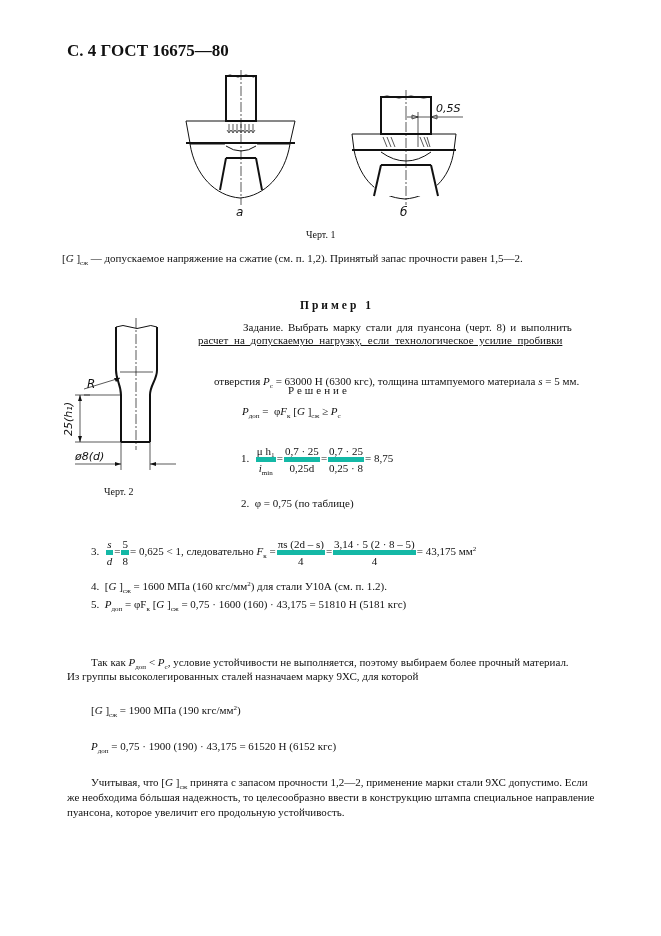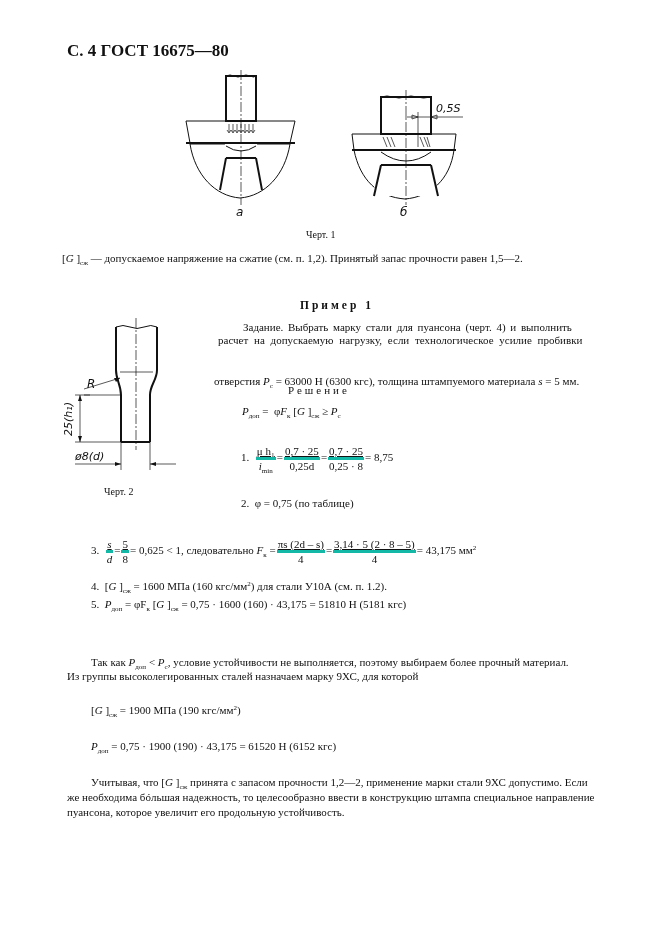--- a/index.html
+++ b/index.html
@@ -11,21 +11,21 @@
   .abs { position: absolute; white-space: nowrap; }
   .hdr { left: 67px; top: 41px; font-weight: bold; font-size: 17px; }
   i.v { font-style: italic; }
   sub { font-size: 7px; vertical-align: -3px; line-height: 0; }
   sup { font-size: 7px; vertical-align: 4px; line-height: 0; }
   .cap { font-size: 10px; }
   .para { font-size: 11px; line-height: 13px; }
   .spaced { letter-spacing: 3px; }
   .frac { display: inline-block; vertical-align: middle; text-align: center; margin: 0 1px; }
   .frac > span { display: block; line-height: 12px; padding: 0 1px; }
-  .frac > span.num { border-bottom: 3px solid #14b8a6; text-decoration: underline; }
+  .frac > span.num { border-bottom: 5px solid #14b8a6; }
   svg { position: absolute; overflow: visible; }
   svg .ln { stroke: #111; fill: none; stroke-width: 1; }
   svg .thk { stroke: #111; fill: none; stroke-width: 2; }
   svg .thn { stroke: #111; fill: none; stroke-width: 0.7; }
   svg .cl { stroke: #111; fill: none; stroke-width: 0.7; stroke-dasharray: 10 2 2 2; }
   svg text { font-family: "DejaVu Sans", sans-serif; font-style: italic; fill: #111; }
 </style>
 </head>
 <body>
 
@@ -91,22 +91,22 @@
 </svg>
 
 <div class="abs cap" style="left:306px;top:229px;">Черт. 1</div>
 
 <div class="abs para" style="left:62px;top:252px;">
   [<i class="v">G</i> ]<sub>сж</sub><span> —  допускаемое напряжение на сжатие (см. п. 1,2). Принятый запас прочности равен 1,5—2.</span>
 </div>
 
 <div class="abs" style="left:300px;top:299px;font-weight:bold;letter-spacing:3px;font-size:11.5px;">Пример 1</div>
 
-<div class="abs para" style="left:243px;top:321px;word-spacing:2px;">Задание. Выбрать марку стали для пуансона (черт. 4) и выполнить</div>
-<div class="abs para" style="left:218px;top:334px;word-spacing:3px;">расчет на допускаемую нагрузку, если технологическое усилие пробивки</div>
+<div class="abs para" style="left:243px;top:321px;word-spacing:2px;">Задание. Выбрать марку стали для пуансона (черт. 8) и выполнить</div>
+<div class="abs para" style="left:198px;top:334px;word-spacing:3px;text-decoration:underline;">расчет на допускаемую нагрузку, если технологическое усилие пробивки</div>
 <div class="abs para" style="left:214px;top:347px;margin-top:28px;">
   <span>отверстия </span><i class="v">P</i><sub>с</sub><span> = 63000  Н (6300  кгс), толщина штампуемого материала </span><i class="v">s</i><span> = 5  мм.</span>
 </div>
 
 <svg style="left:0;top:0;width:661px;height:520px;">
   <path class="thk" d="M116,327 L116,370 C116,380 121,385 121,395 L121,442"></path>
   <path class="thk" d="M157,327 L157,370 C157,380 150,385 150,395 L150,442"></path>
   <path class="ln" d="M116,327 q7,-3 14,0 t14,0 t13,0"></path>
   <line class="thk" x1="121" y1="442" x2="150" y2="442"></line>
   <line class="thn" x1="120" y1="372" x2="153" y2="372"></line>

